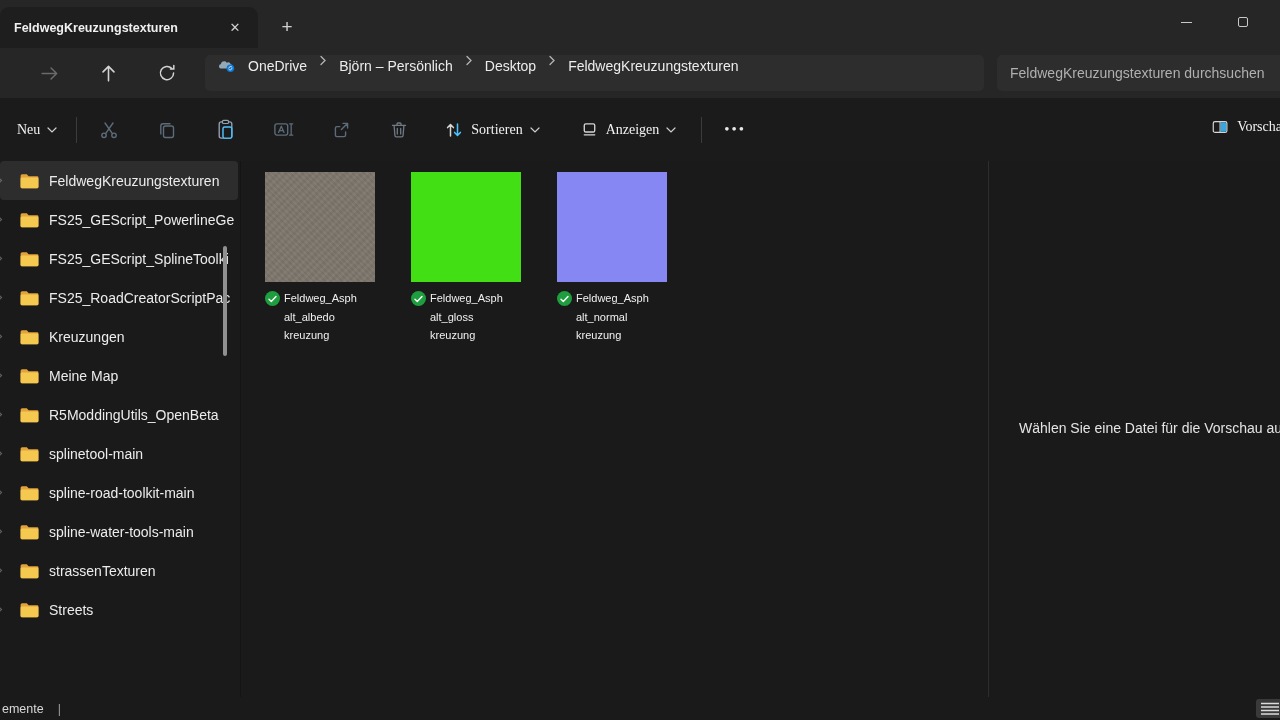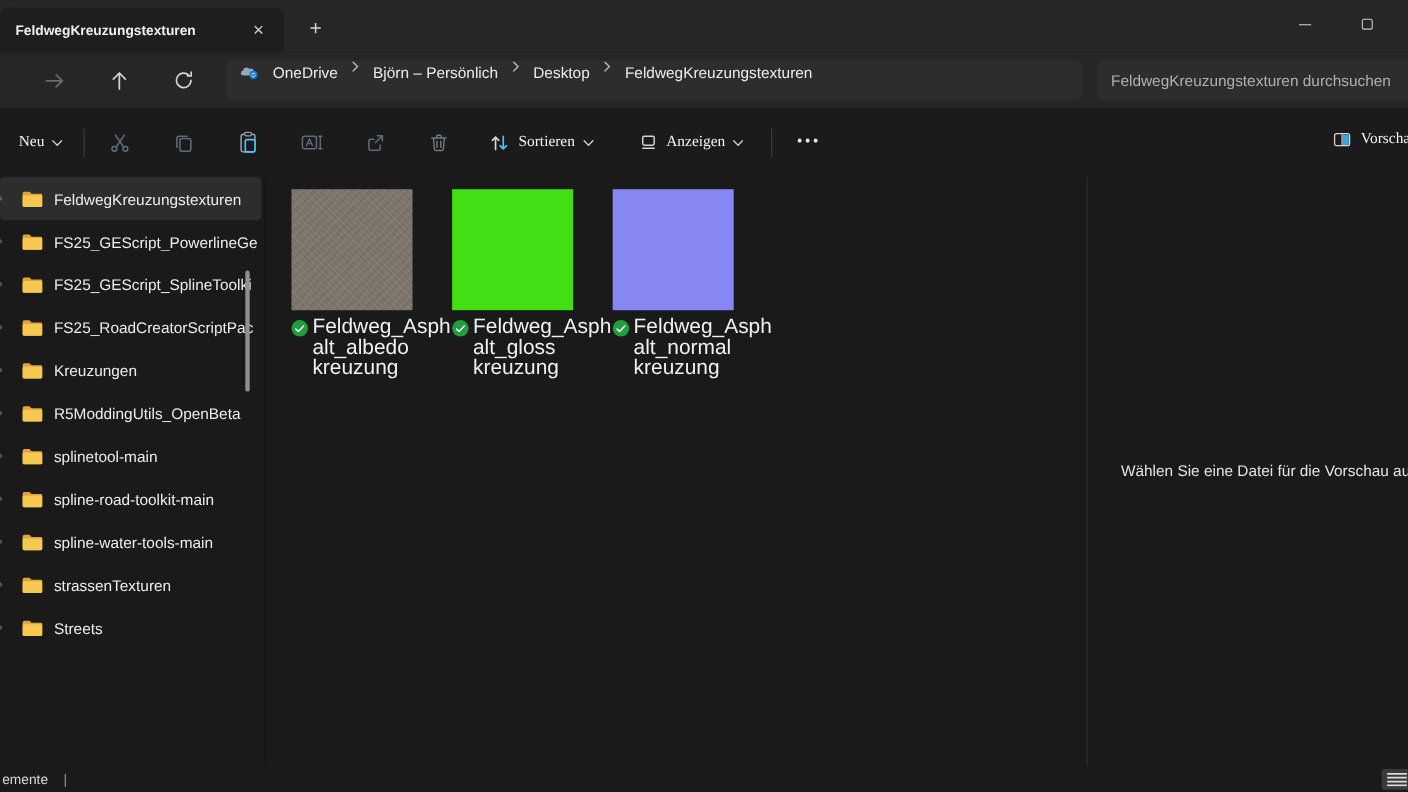--- a/index.html
+++ b/index.html
@@ -63,21 +63,21 @@
   .main { position:absolute; left:240px; top:0; width:748px; height:536px; padding:11px 0 0 24px;
           display:flex; align-items:flex-start; gap:34px; border-left:1px solid #141414; }
   .file-item { width:112px; }
   .thumb { width:110px; height:110px; }
   .thumb.noise { background-image:
       repeating-linear-gradient(45deg, rgba(255,255,255,.025) 0 2px, rgba(0,0,0,.03) 2px 4px),
       repeating-linear-gradient(-45deg, rgba(0,0,0,.03) 0 3px, rgba(255,255,255,.02) 3px 6px); }
   .file-label { display:flex; margin-top:7px; }
   .sync-badge { flex:0 0 15px; width:15px; height:15px; border-radius:50%; background:#1e9e3e;
                 display:flex; align-items:center; justify-content:center; margin:2px 4px 0 0; }
-  .file-lines { font-size:19px; line-height:18.5px; color:#f0f0f0; }
+  .file-lines { font-size:11px; line-height:18.5px; color:#f0f0f0; }
 
   .preview-pane { position:absolute; left:988px; top:0; width:292px; height:536px;
                   border-left:1px solid #2d2d2d; overflow:hidden; }
   .preview-msg { position:absolute; left:30px; top:259px; font-size:14px; color:#e4e4e4; white-space:nowrap; }
 
   
   .statusbar { position:absolute; left:0; top:697px; width:1280px; height:23px; background:#1a1a1a;
                display:flex; align-items:center; font-size:12.5px; color:#d8d8d8; }
   .status-text { margin-left:2px; white-space:nowrap; }
   .status-sep { margin-left:14px; color:#9a9a9a; }
@@ -320,20 +320,34 @@
           <svg width="7" height="11" viewBox="0 0 7 11" fill="none" stroke="#9a9a9a" stroke-width="1.2" stroke-linecap="round">
             <path d="M1.5 1.5 L5.5 5.5 L1.5 9.5"></path>
           </svg>
         </span>
         <span class="side-folder">
           <svg width="19" height="16" viewBox="0 0 16 13">
             <path d="M0.5 2.1 q0 -1.3 1.3 -1.3 h3.9 l1.6 1.6 h7.2 q1 0 1 1 v8.1 q0 1 -1 1 H1.5 q-1 0 -1 -1 z" fill="#e2a33d"></path>
             <rect x="0.5" y="3.5" width="15" height="9" rx="1.1" fill="#f5c84f"></rect>
           </svg>
         </span>
+        <span class="side-label">Meine Map</span>
+      </div>
+      <div class="side-item">
+        <span class="side-expand">
+          <svg width="7" height="11" viewBox="0 0 7 11" fill="none" stroke="#9a9a9a" stroke-width="1.2" stroke-linecap="round">
+            <path d="M1.5 1.5 L5.5 5.5 L1.5 9.5"></path>
+          </svg>
+        </span>
+        <span class="side-folder">
+          <svg width="19" height="16" viewBox="0 0 16 13">
+            <path d="M0.5 2.1 q0 -1.3 1.3 -1.3 h3.9 l1.6 1.6 h7.2 q1 0 1 1 v8.1 q0 1 -1 1 H1.5 q-1 0 -1 -1 z" fill="#e2a33d"></path>
+            <rect x="0.5" y="3.5" width="15" height="9" rx="1.1" fill="#f5c84f"></rect>
+          </svg>
+        </span>
         <span class="side-label">R5ModdingUtils_OpenBeta</span>
       </div>
       <div class="side-item">
         <span class="side-expand">
           <svg width="7" height="11" viewBox="0 0 7 11" fill="none" stroke="#9a9a9a" stroke-width="1.2" stroke-linecap="round">
             <path d="M1.5 1.5 L5.5 5.5 L1.5 9.5"></path>
           </svg>
         </span>
         <span class="side-folder">
           <svg width="19" height="16" viewBox="0 0 16 13">

